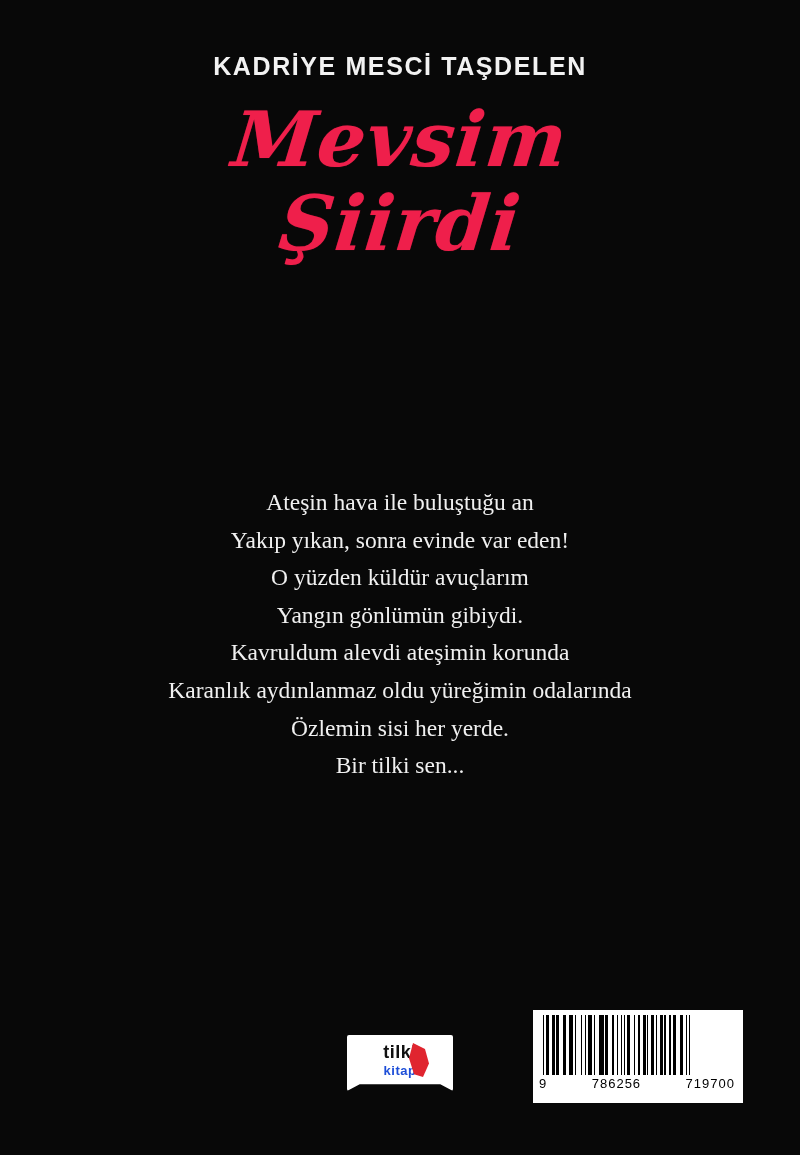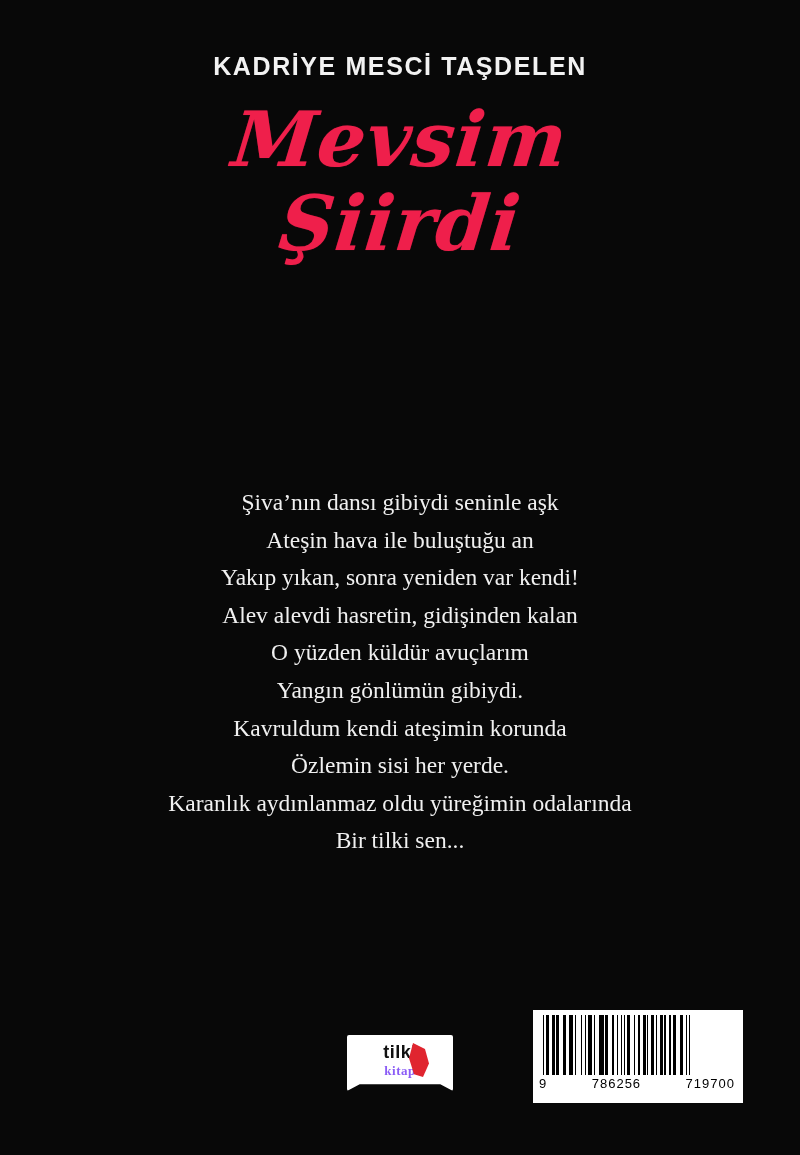--- a/index.html
+++ b/index.html
@@ -117,25 +117,25 @@
     font-weight: bold;
     font-size: 18px;
     letter-spacing: 0.5px;
     color: #111111;
   }
   .logo-bottom {
     position: absolute;
     top: 28px;
     left: 0;
     width: 100%;
-    font-family: Liberation Serif, serif;
+    font-family: Liberation Sans, sans-serif;
     font-weight: bold;
     font-size: 13px;
     letter-spacing: 0.5px;
-    color: #8b5cf6;
+    color: #1d4ed8;
   }
   .logo-fox {
     position: absolute;
     top: 8px;
     left: 62px;
     width: 20px;
     height: 34px;
     background: #e0252f;
     clip-path: polygon(20% 0, 80% 18%, 100% 60%, 70% 100%, 25% 92%, 0 45%);
   }
@@ -180,29 +180,27 @@
 
   <div class="author">KADRİYE MESCİ TAŞDELEN</div>
 
   <div class="title-block">
     <div class="title-line title-line-1">Mevsim</div>
     <div class="title-line title-line-2">Şiirdi</div>
   </div>
 
 
   <div class="poem-body">
-    <div>Şiva’nın dansı gibiydi seninle aşk</div>
     <div>Ateşin hava ile buluştuğu an</div>
-    <div>Yakıp yıkan, sonra yeniden var kendi!</div>
-    <div>Alev alevdi hasretin, gidişinden kalan</div>
+    <div>Yakıp yıkan, sonra evinde var eden!</div>
     <div>O yüzden küldür avuçlarım</div>
     <div>Yangın gönlümün gibiydi.</div>
-    <div>Kavruldum kendi ateşimin korunda</div>
+    <div>Kavruldum alevdi ateşimin korunda</div>
+    <div>Karanlık aydınlanmaz oldu yüreğimin odalarında</div>
     <div>Özlemin sisi her yerde.</div>
-    <div>Karanlık aydınlanmaz oldu yüreğimin odalarında</div>
     <div>Bir tilki sen...</div>
   </div>
 
   <div class="logo">
     <div class="logo-inner">
       <div class="logo-top">tilki</div>
       <div class="logo-bottom">kitap</div>
       <div class="logo-fox"></div>
     </div>
   </div>

